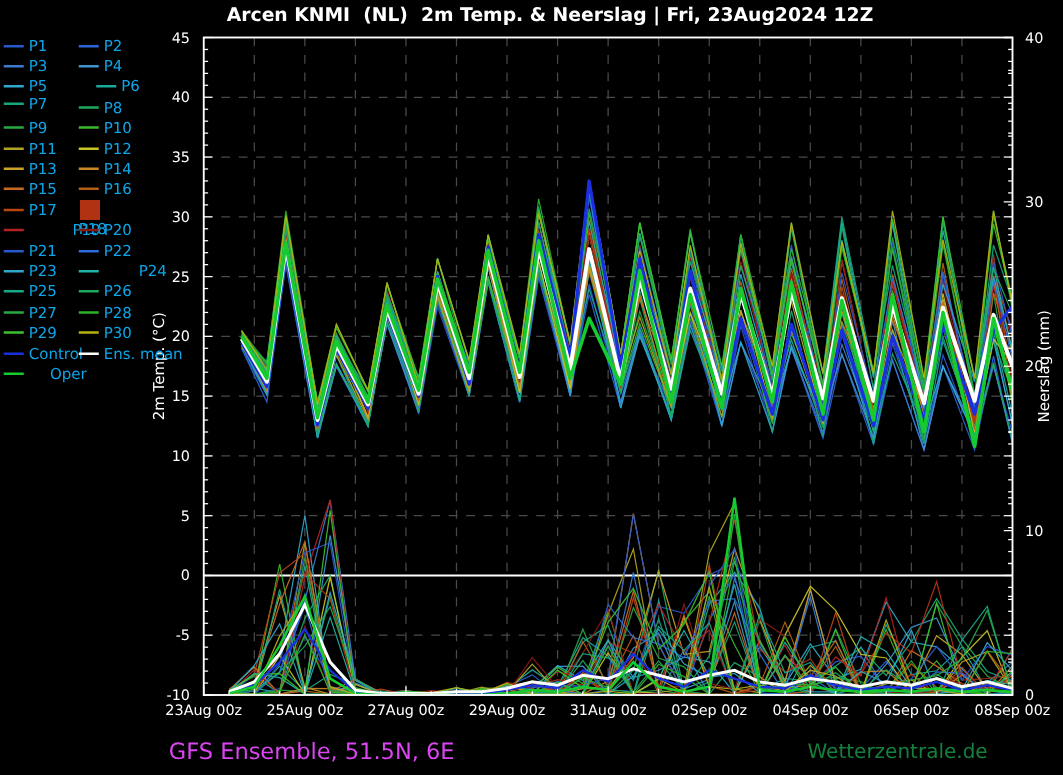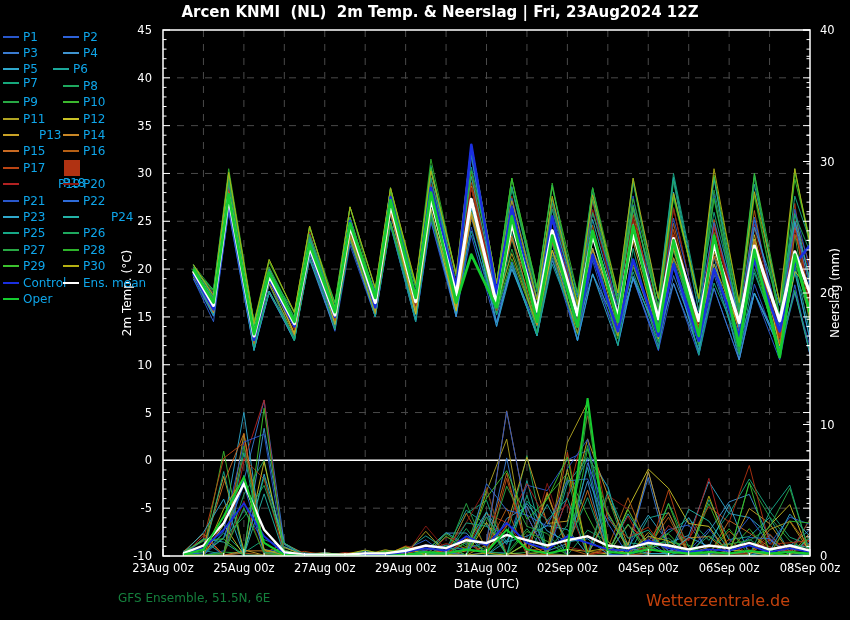--- a/index.html
+++ b/index.html
@@ -6,22 +6,22 @@
   #stage{position:relative;width:850px;height:620px;background:#000;overflow:hidden;
          font-family:"DejaVu Sans","Liberation Sans",sans-serif;}
   #chart-title{position:absolute;top:3px;left:30px;width:820px;text-align:center;
 ize:15px;font-weight:bold;color:#fff;white-space:pre;font-size:15px;}
   #legend{position:absolute;left:3px;top:29px;width:160px;height:290px;}
   .lg-item{position:absolute;height:15px;display:flex;align-items:center;}
   .lg-sw{display:inline-block;width:16px;height:2px;margin-right:4px;flex:0 0 16px;}
   .lg-lb{color:#0ea5e9;font-size:12px;line-height:14px;white-space:pre;}
   #x-axis-label{position:absolute;left:163px;top:577px;width:647px;text-align:center;
                 color:#fff;font-size:12px;}
-  #footer-left{position:absolute;left:118px;top:591px;color:#15803d;font-size:12px;}
-  #footer-right{position:absolute;left:646px;top:591px;color:#c2410c;font-size:16px;}
+  #footer-left{position:absolute;left:135px;top:591px;color:#d946ef;font-size:18px;}
+  #footer-right{position:absolute;left:646px;top:591px;color:#15803d;font-size:16px;}
   svg text{font-family:"DejaVu Sans","Liberation Sans",sans-serif;}
 </style>
 </head>
 <body>
 
 <div id="stage">
   <div id="chart-title">Arcen KNMI  (NL)  2m Temp. &amp; Neerslag | Fri, 23Aug2024 12Z</div>
   <div id="legend">
       <div class="lg-item" style="left: 0px; top: 0px;">
         <span class="lg-sw" style="background: rgb(41, 87, 204);"></span>
@@ -36,21 +36,21 @@
         <span class="lg-lb">P3</span>
       </div>
       <div class="lg-item" style="left: 60px; top: 16.4px;">
         <span class="lg-sw" style="background: rgb(63, 148, 207);"></span>
         <span class="lg-lb">P4</span>
       </div>
       <div class="lg-item" style="left: 0px; top: 32.8px;">
         <span class="lg-sw" style="background: rgb(47, 168, 204);"></span>
         <span class="lg-lb">P5</span>
       </div>
-      <div class="lg-item" style="left: 50px; top: 32.8px; align-items: center;">
+      <div class="lg-item" style="left: 74px; top: 32.8px; align-items: center;">
         <span class="lg-sw" style="background: rgb(27, 168, 154);"></span>
         <span class="lg-lb">P6</span>
       </div>
       <div class="lg-item" style="left: 0px; top: 46px;">
         <span class="lg-sw" style="background: rgb(22, 168, 124);"></span>
         <span class="lg-lb">P7</span>
       </div>
       <div class="lg-item" style="left: 60px; top: 49.2px;">
         <span class="lg-sw" style="background: rgb(30, 168, 94);"></span>
         <span class="lg-lb">P8</span>
@@ -64,21 +64,21 @@
         <span class="lg-lb">P10</span>
       </div>
       <div class="lg-item" style="left: 0px; top: 82px;">
         <span class="lg-sw" style="background: rgb(176, 164, 34);"></span>
         <span class="lg-lb">P11</span>
       </div>
       <div class="lg-item" style="left: 60px; top: 82px;">
         <span class="lg-sw" style="background: rgb(201, 194, 38);"></span>
         <span class="lg-lb">P12</span>
       </div>
-      <div class="lg-item" style="left: 0px; top: 98.4px; gap: 16px;">
+      <div class="lg-item" style="left: 0px; top: 98.4px;">
         <span class="lg-sw" style="background: rgb(201, 162, 38);"></span>
         <span class="lg-lb">P13</span>
       </div>
       <div class="lg-item" style="left: 60px; top: 98.4px;">
         <span class="lg-sw" style="background: rgb(201, 135, 38);"></span>
         <span class="lg-lb">P14</span>
       </div>
       <div class="lg-item" style="left: 0px; top: 114.8px;">
         <span class="lg-sw" style="background: rgb(201, 106, 34);"></span>
         <span class="lg-lb">P15</span>
@@ -144,21 +144,21 @@
         <span class="lg-lb">P30</span>
       </div>
       <div class="lg-item" style="left: 0px; top: 246px;">
         <span class="lg-sw" style="background: rgb(26, 47, 224);"></span>
         <span class="lg-lb">Control</span>
       </div>
       <div class="lg-item" style="left: 60px; top: 246px;">
         <span class="lg-sw" style="background: rgb(255, 255, 255);"></span>
         <span class="lg-lb">Ens. mean</span>
       </div>
-      <div class="lg-item" style="left: 0px; top: 262.4px;">
+      <div class="lg-item" style="left: 0px; top: 262.4px; gap: 17px;">
         <span class="lg-sw" style="background: rgb(21, 204, 47);"></span>
         <span class="lg-lb">Oper</span>
       </div>
     </div>
   <svg id="plot" width="850" height="620" viewBox="0 0 850 620">
       <clipPath id="plotclip">
         <rect x="163" y="30" width="647" height="526"></rect>
       </clipPath>
       <g stroke="#4a4a4a" stroke-width="1" stroke-dasharray="7 7">
         <line x1="163" x2="810" y1="508.1818181818182" y2="508.1818181818182"></line>
@@ -448,16 +448,15 @@
       <text x="324.75" y="572" fill="#ffffff" font-size="11.5" text-anchor="middle">27Aug 00z</text>
       <text x="405.625" y="572" fill="#ffffff" font-size="11.5" text-anchor="middle">29Aug 00z</text>
       <text x="486.5" y="572" fill="#ffffff" font-size="11.5" text-anchor="middle">31Aug 00z</text>
       <text x="567.375" y="572" fill="#ffffff" font-size="11.5" text-anchor="middle">02Sep 00z</text>
       <text x="648.25" y="572" fill="#ffffff" font-size="11.5" text-anchor="middle">04Sep 00z</text>
       <text x="729.125" y="572" fill="#ffffff" font-size="11.5" text-anchor="middle">06Sep 00z</text>
       <text x="810" y="572" fill="#ffffff" font-size="11.5" text-anchor="middle">08Sep 00z</text>
       <text x="131" y="293" fill="#ffffff" font-size="12" text-anchor="middle" transform="rotate(-90 131 293)">2m Temp. (°C)</text>
       <text x="839" y="293" fill="#ffffff" font-size="12" text-anchor="middle" transform="rotate(-90 839 293)">Neerslag (mm)</text>
     </svg>
-  <div id="x-axis-label">Date (UTC)</div>
   <div id="footer-left">GFS Ensemble, 51.5N, 6E</div>
   <div id="footer-right">Wetterzentrale.de</div>
 </div>
 
 </body></html>

